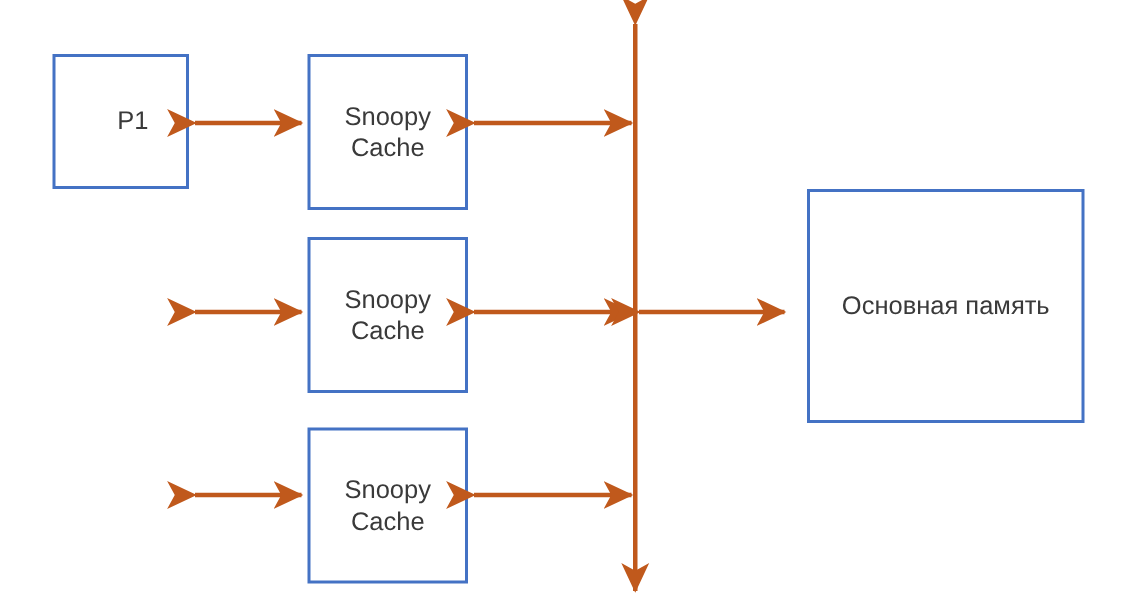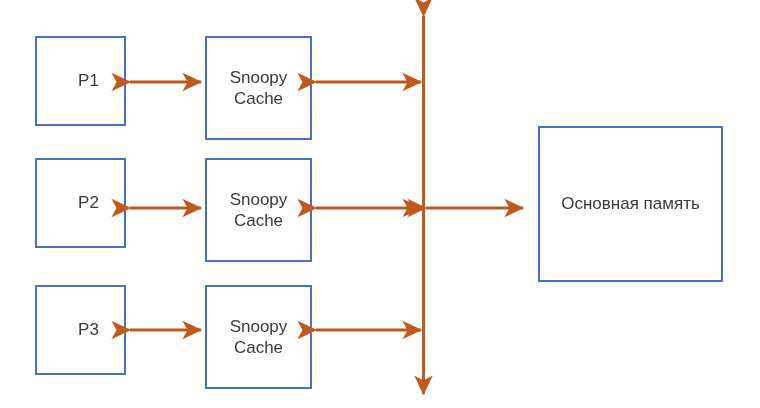--- a/index.html
+++ b/index.html
@@ -65,27 +65,21 @@
 </style>
 </head>
 <body>
 
 <div id="canvas">
 
   <div class="node-box proc-box row-1">
     <span>P1</span>
   </div>
 
-  <div class="node-box proc-box row-2">
-    <span>P2</span>
-  </div>
 
-  <div class="node-box proc-box row-3">
-    <span>P3</span>
-  </div>
 
   <div class="node-box cache-box row-1">
     <span>Snoopy
 Cache</span>
   </div>
 
   <div class="node-box cache-box row-2">
     <span>Snoopy
 Cache</span>
   </div>

